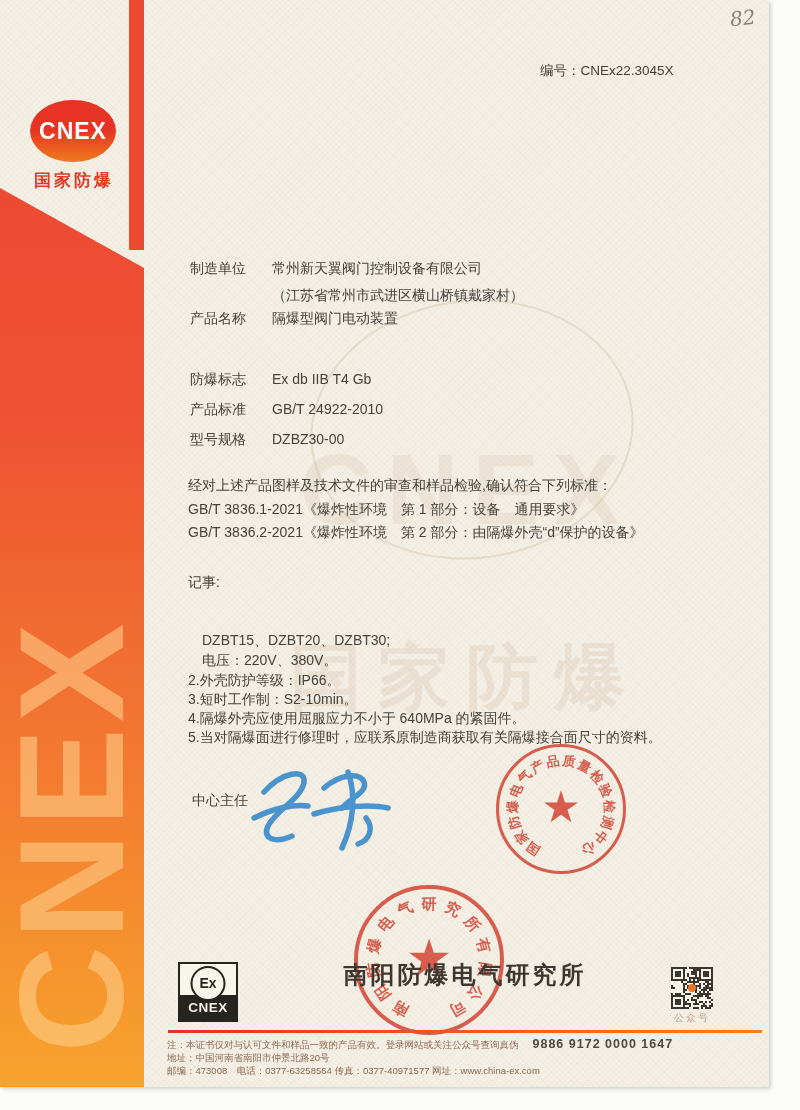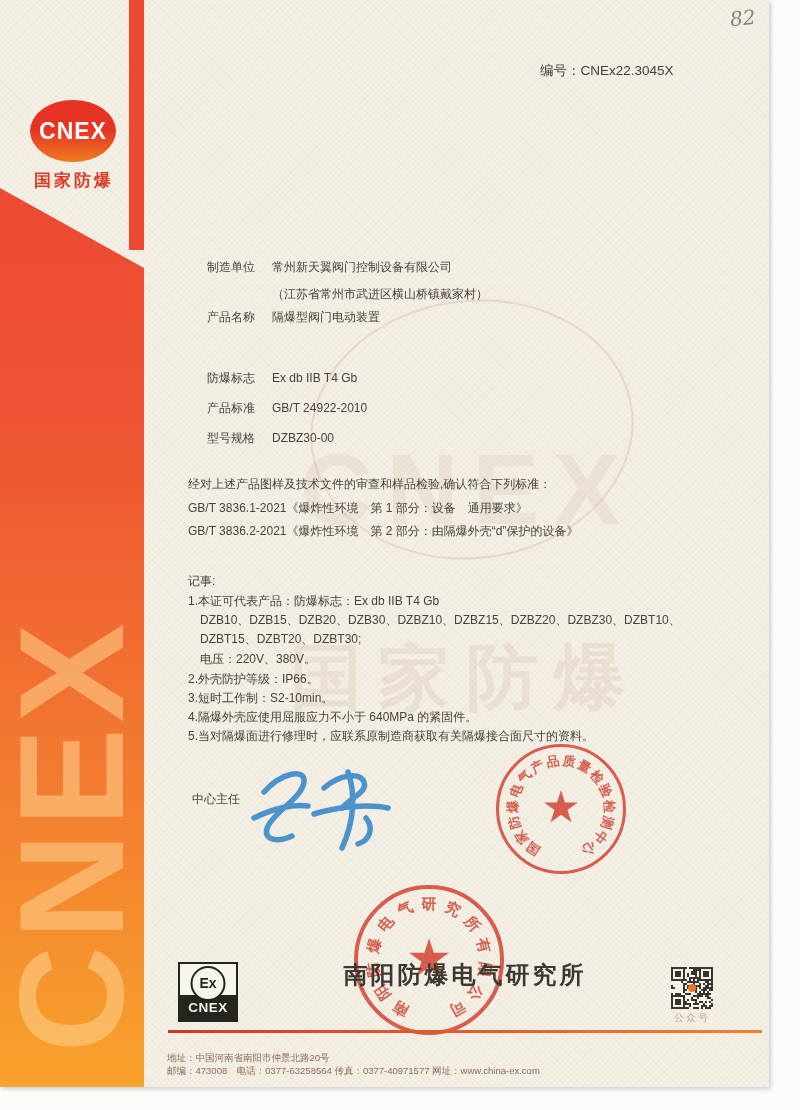--- a/index.html
+++ b/index.html
@@ -3,21 +3,21 @@
 <meta charset="utf-8">
 <style>
   html,body{margin:0;padding:0;}
   .page{position:relative;width:800px;height:1110px;background:#fcfcfb;overflow:hidden;
         font-family:"Liberation Sans","DejaVu Sans",sans-serif;color:#46423c;}
   .paper{position:absolute;left:0;top:0;width:769px;height:1087px;background:#f5f0e6;
          box-shadow:2px 2px 4px rgba(0,0,0,.18);
          background-image:
            repeating-linear-gradient(45deg, rgba(150,130,100,.045) 0 1px, transparent 1px 4px),
            repeating-linear-gradient(-45deg, rgba(150,130,100,.045) 0 1px, transparent 1px 4px);}
-  .t{position:absolute;font-size:12px;color:#46423c;white-space:pre;line-height:1.35;text-align:center;}
+  .t{position:absolute;font-size:14px;color:#46423c;white-space:pre;line-height:1.35;}
   
   .band{position:absolute;left:0;top:0;width:144px;height:1087px;
         background:linear-gradient(to bottom,#ec4430 0%,#ee5233 38%,#f37c30 72%,#f8a32c 100%);
         clip-path:polygon(0 188px,100% 268px,100% 100%,0 100%);}
   .band-stripe{position:absolute;left:129px;top:0;width:15px;height:250px;background:#ec4a33;}
   .band-cnex{position:absolute;left:-178px;top:763px;width:500px;height:144px;
              transform:rotate(-90deg);text-align:center;line-height:144px;
              font-size:148px;font-weight:bold;letter-spacing:6px;
              color:rgba(253,206,140,.58);}
   
@@ -96,22 +96,20 @@
     <div class="t" style="left:272px;top:286px">（江苏省常州市武进区横山桥镇戴家村）</div>
     <div class="t" style="left:190px;top:370px"><span class="lbl">防爆标志</span><span>Ex db IIB T4 Gb</span></div>
     <div class="t" style="left:190px;top:400px"><span class="lbl">产品标准</span><span>GB/T 24922-2010</span></div>
     <div class="t" style="left:190px;top:430px"><span class="lbl">型号规格</span><span>DZBZ30-00</span></div>
 
     <div class="t" style="left:188px;top:476px">经对上述产品图样及技术文件的审查和样品检验,确认符合下列标准：</div>
     <div class="t" style="left:188px;top:500px">GB/T 3836.1-2021《爆炸性环境　第 1 部分：设备　通用要求》</div>
     <div class="t" style="left:188px;top:523px">GB/T 3836.2-2021《爆炸性环境　第 2 部分：由隔爆外壳“d”保护的设备》</div>
 
     <div class="t" style="left:188px;top:573px">记事:</div>
-    <div class="t" style="left:188px;top:593px">1.本证可代表产品：防爆标志：Ex db IIB T4 Gb</div>
-    <div class="t" style="left:188px;top:612px">　DZB10、DZB15、DZB20、DZB30、DZBZ10、DZBZ15、DZBZ20、DZBZ30、DZBT10、</div>
     <div class="t" style="left:188px;top:631px">　DZBT15、DZBT20、DZBT30;</div>
     <div class="t" style="left:188px;top:651px">　电压：220V、380V。</div>
     <div class="t" style="left:188px;top:671px">2.外壳防护等级：IP66。</div>
     <div class="t" style="left:188px;top:690px">3.短时工作制：S2-10min。</div>
     <div class="t" style="left:188px;top:709px">4.隔爆外壳应使用屈服应力不小于 640MPa 的紧固件。</div>
     <div class="t" style="left:188px;top:728px">5.当对隔爆面进行修理时，应联系原制造商获取有关隔爆接合面尺寸的资料。</div>
 
     <div class="t" style="left:192px;top:791px">中心主任</div>
     <svg class="sig" width="148" height="98" viewBox="0 0 148 98">
       <g fill="none" stroke="#3d8ccb" stroke-width="5.5" stroke-linecap="round" opacity="0.92">
@@ -404,18 +402,19 @@
         <i style="left: 24px; top: 40px;"></i>
         <i style="left: 26px; top: 40px;"></i>
         <i style="left: 30px; top: 40px;"></i>
         <i style="left: 34px; top: 40px;"></i>
         <i style="left: 36px; top: 40px;"></i>
         <i style="left: 38px; top: 40px;"></i>
       </div>
     <div class="qr-cap">公众号</div>
     <div class="divider"></div>
 
+    <div class="f" style="top:1037px"><span>注：本证书仅对与认可文件和样品一致的产品有效。登录网站或关注公众号查询真伪</span><span class="fcode">9886 9172 0000 1647</span></div>
     <div class="f" style="top:1052px">地址：中国河南省南阳市仲景北路20号</div>
     <div class="f" style="top:1065px">邮编：473008　电话：0377-63258564 传真：0377-40971577 网址：www.china-ex.com</div>
   </div>
 
   <div class="handnote">82</div>
 </div>
 
 </body></html>

